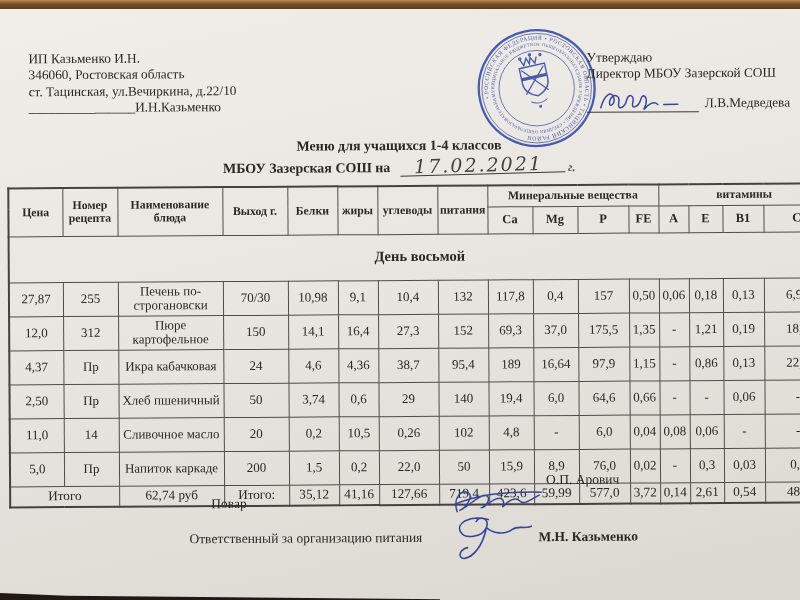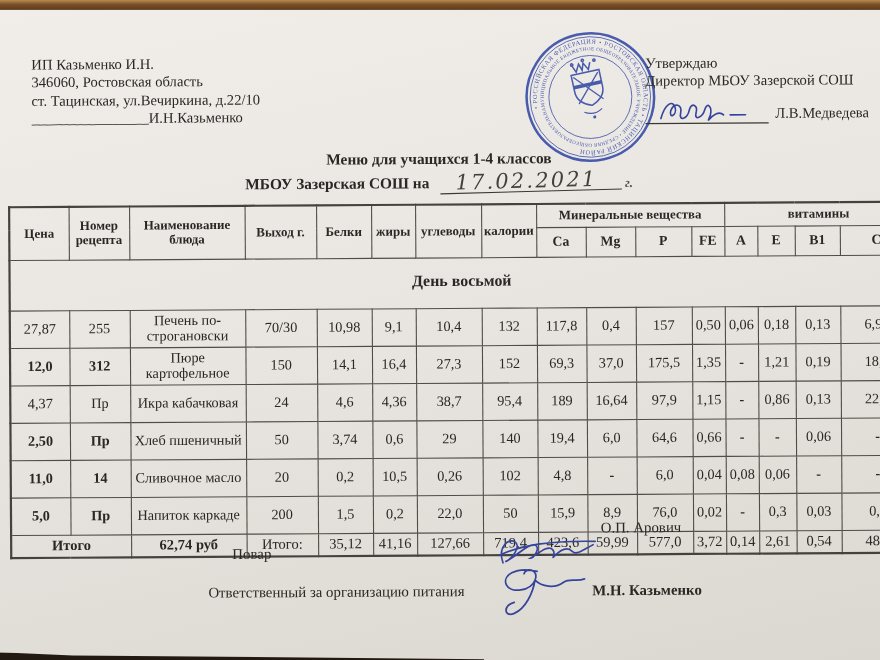--- a/index.html
+++ b/index.html
@@ -26,21 +26,21 @@
            border-collapse:collapse; }
   .menu th, .menu td { border:1px solid #504d48; text-align:center; vertical-align:middle;
            padding:0 2px; overflow:hidden; }
   .menu { border:2px solid #45423d; }
   .menu th { font-size:11.8px; font-weight:bold; line-height:1.1; }
   .menu thead tr:first-child th { height:21px; }
   .menu thead tr:last-child th { height:27px; font-size:12.5px; }
   .menu td { font-size:13px; line-height:1.08; height:34px; }
   td.day { font-weight:bold; font-size:14.5px; height:46px; }
   .menu tr.total td { height:21px; font-size:13.2px; }
-  .b { font-weight:bold; }
+  .b { font-weight:normal; }
   .footer-label { position:absolute; font-size:13.5px; }
   .stamp { position:absolute; left:476px; top:18px; width:124px; height:124px; opacity:.92; }
   .blue-sig { position:absolute; }
   svg path, svg circle { vector-effect:non-scaling-stroke; }
 </style>
 </head>
 <body>
 
 <div class="paper">
   <div class="content">
@@ -123,21 +123,21 @@
       </colgroup>
       <thead>
         <tr>
           <th rowspan="2">Цена</th>
           <th rowspan="2">Номер рецепта</th>
           <th rowspan="2">Наименование блюда</th>
           <th rowspan="2">Выход г.</th>
           <th rowspan="2">Белки</th>
           <th rowspan="2">жиры</th>
           <th rowspan="2">углеводы</th>
-          <th rowspan="2">калории</th>
+          <th rowspan="2">питания</th>
           <th colspan="4">Минеральные вещества</th>
           <th colspan="4">витамины</th>
         </tr>
         <tr>
           <th>Ca</th>
           <th>Mg</th>
           <th>P</th>
           <th>FE</th>
           <th>A</th>
           <th>E</th>

